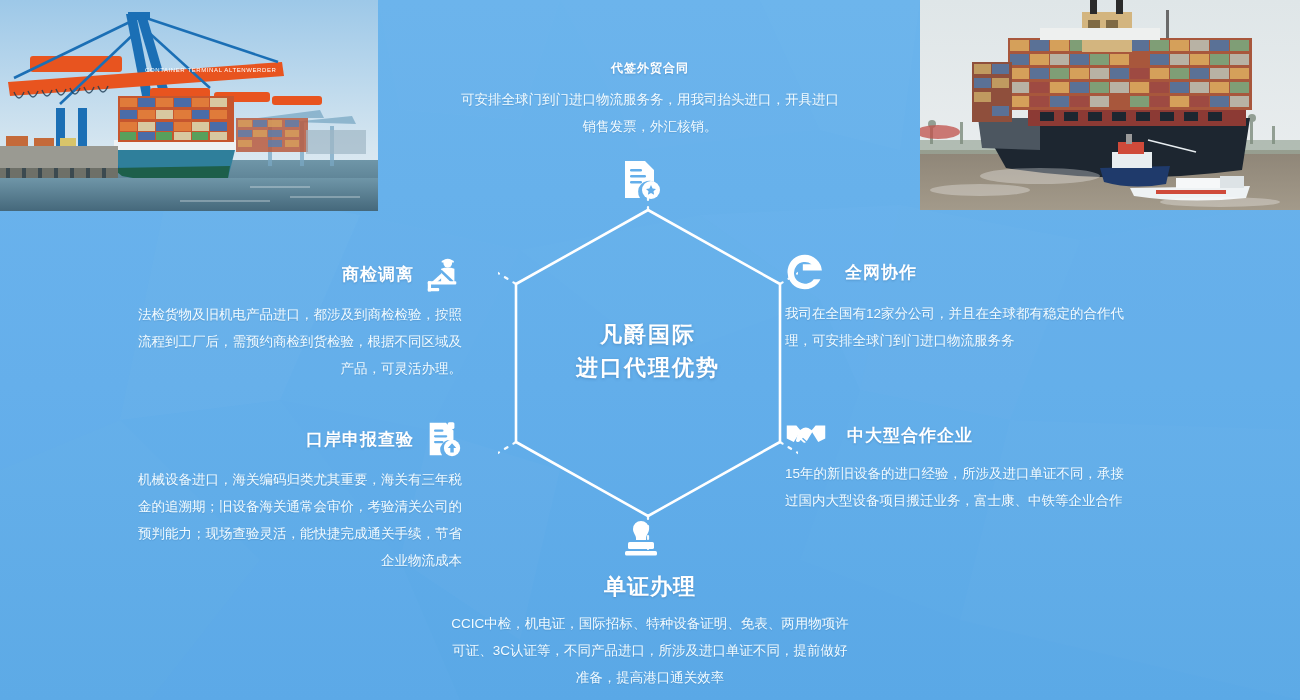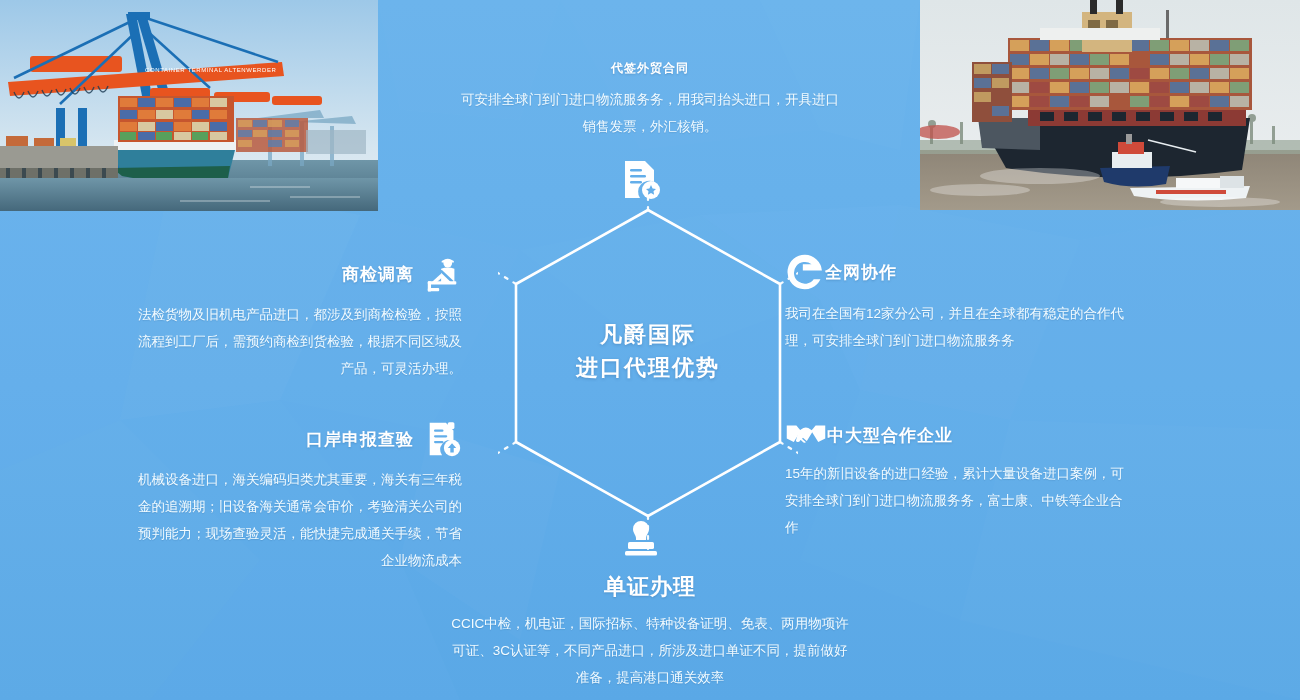--- a/index.html
+++ b/index.html
@@ -55,21 +55,21 @@
 
   
   .feat-left { width:330px; text-align:right; }
   .feat-left .f-head { display:flex; justify-content:flex-end; align-items:center; gap:10px; }
   #feat-left-1 { left:132px; top:255px; }
   #feat-left-2 { left:132px; top:420px; }
   #feat-left-1 .f-desc, #feat-left-2 .f-desc { margin-top:8px; }
 
   
   .feat-right { width:345px; text-align:left; }
-  .feat-right .f-head { display:flex; justify-content:flex-start; align-items:center; gap:0; }
+  .feat-right .f-head { display:flex; justify-content:flex-start; align-items:center; gap:20px; }
   #feat-right-1 { left:785px; top:252px; }
   #feat-right-2 { left:785px; top:418px; }
   #feat-right-1 .f-desc, #feat-right-2 .f-desc { margin-top:8px; }
 
   
   .icon { display:inline-block; line-height:0; }
   .icon svg { display:block; fill:#ffffff; }
 
   
   #icon-top    { position:absolute; left:619px; top:158px; }
@@ -532,21 +532,21 @@
         <svg width="42" height="34" viewBox="0 0 48 34">
           <path d="M2 6 h11 l5 6 -8 13 -8 -4 Z"></path>
           <path d="M46 6 h-11 l-5 6 8 13 8 -4 Z"></path>
           <path d="M15.5 12.5 l5.5 -3.4 q2.8 -1.4 5.6 0 l5.4 3.4 -7.4 11.8 q-2 2.8 -4.6 .6 l-1.8 -1.6 -2.4 1.4 q-2.2 1.2 -3.4 -1 Z"></path>
           <path d="M20 20.6 l4.6 4.2 q1.8 1.6 3.2 0 l.6 -.8" fill="none" stroke="#63aeea" stroke-width="1.6"></path>
           <path d="M17.4 23.4 l4 3.6 q1.6 1.4 2.8 .2" fill="none" stroke="#63aeea" stroke-width="1.6"></path>
         </svg>
       </span>
       <span class="f-title">中大型合作企业</span>
     </div>
-    <div class="f-desc">15年的新旧设备的进口经验，累计大量设备进口案例，可安排全球门到门进口物流服务务，富士康、中铁等企业合作</div>
+    <div class="f-desc">15年的新旧设备的进口经验，所涉及进口单证不同，承接过国内大型设备项目搬迁业务，富士康、中铁等企业合作</div>
   </div>
 
   <div class="feat" id="feat-bottom">
     <div class="f-title">单证办理</div>
     <div class="f-desc">CCIC中检，机电证，国际招标、特种设备证明、免表、两用物项许可证、3C认证等，不同产品进口，所涉及进口单证不同，提前做好准备，提高港口通关效率</div>
   </div>
 
 </div>
 
 </body></html>

